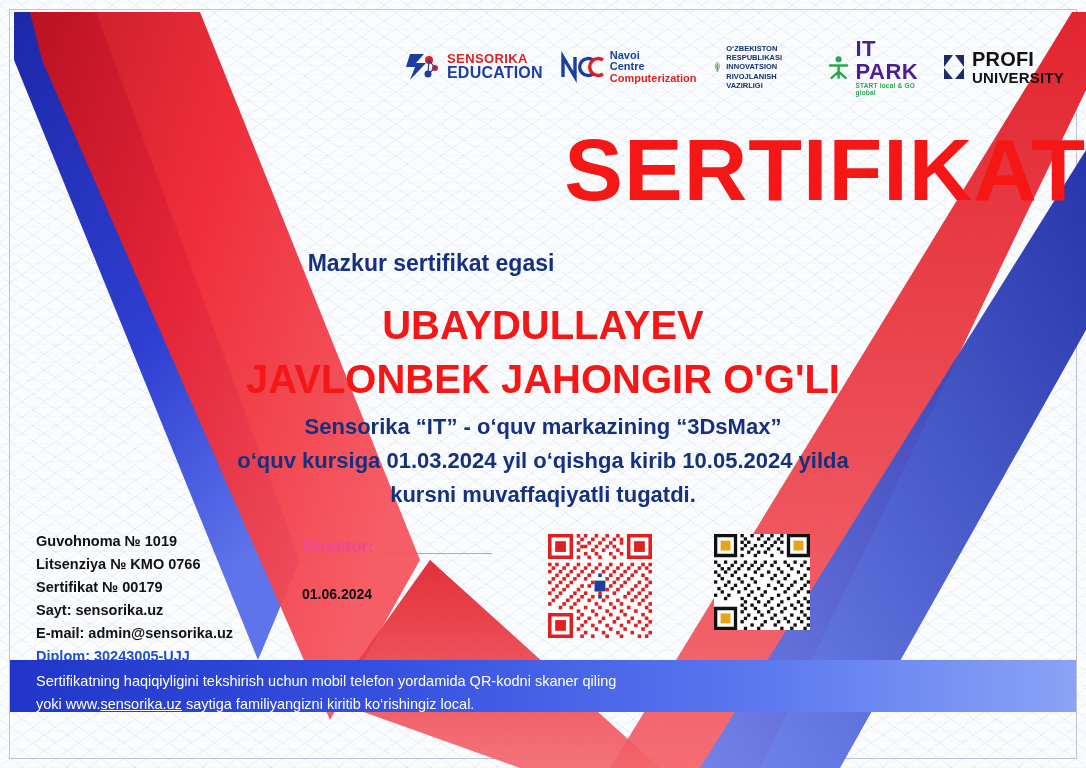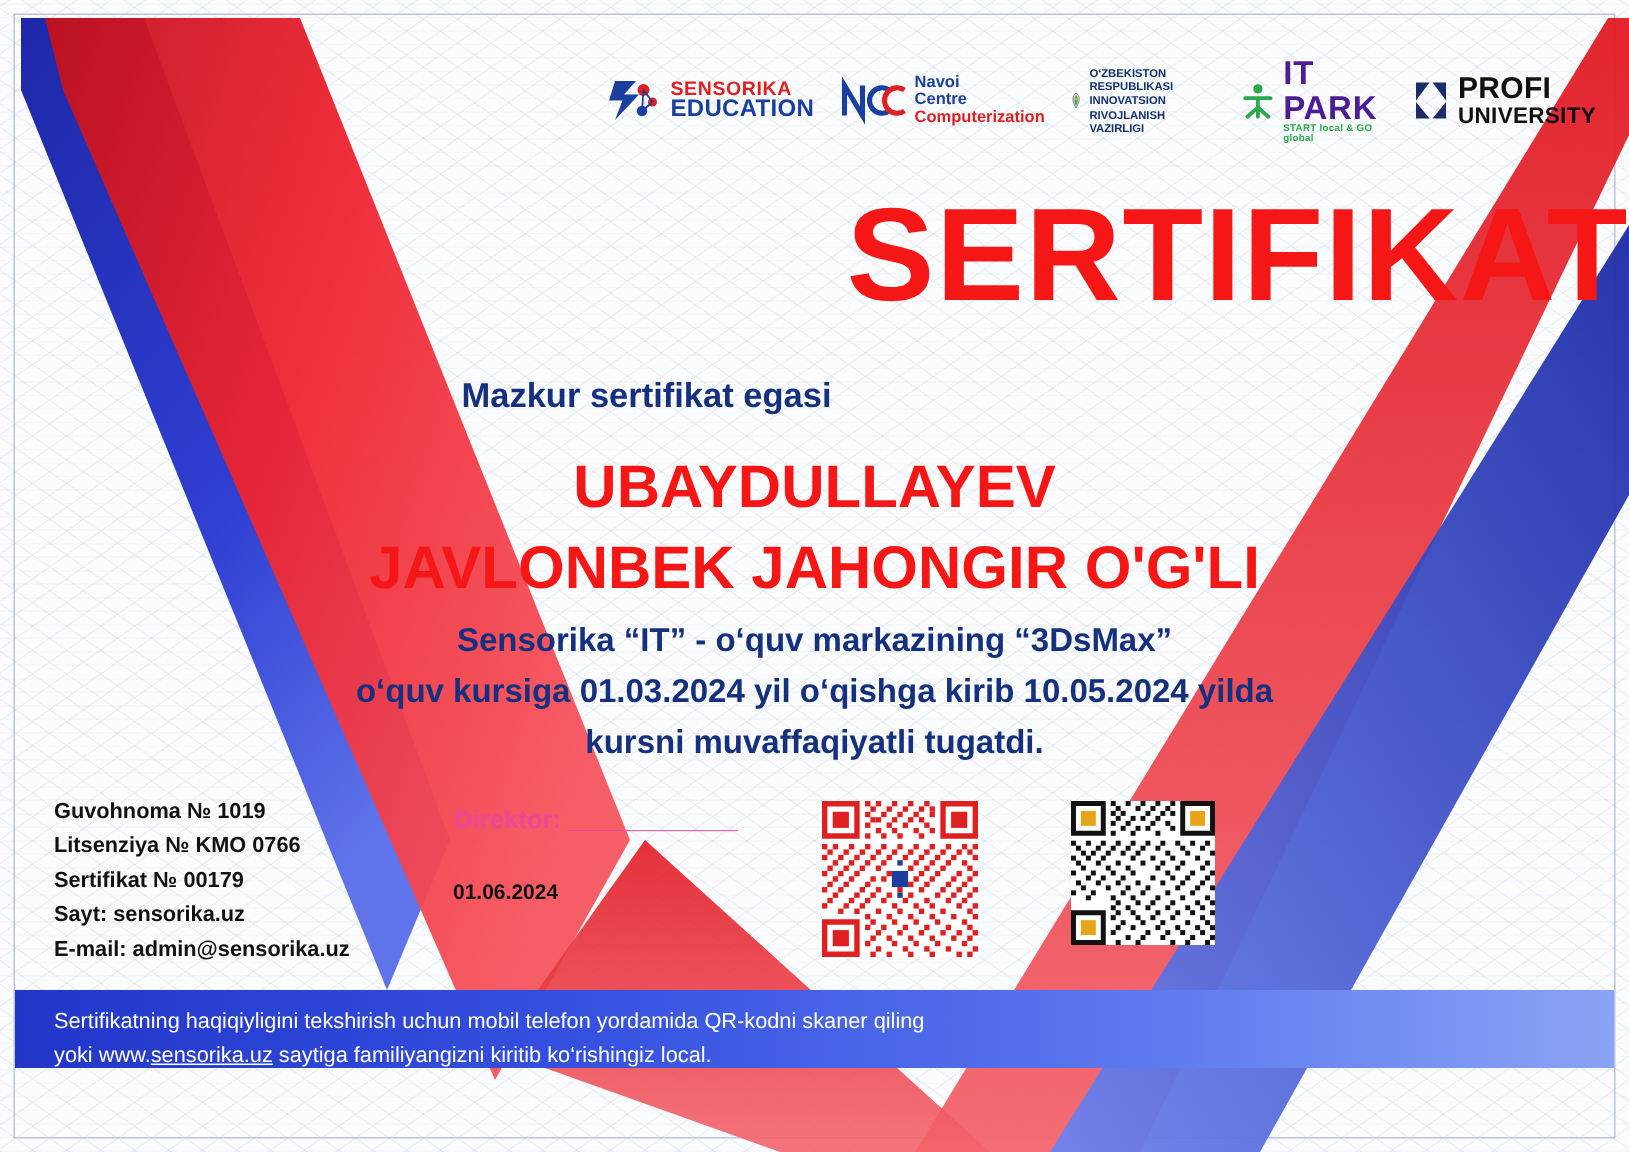--- a/index.html
+++ b/index.html
@@ -309,20 +309,21 @@
     <div>o‘quv kursiga 01.03.2024 yil o‘qishga kirib 10.05.2024 yilda</div>
     <div>kursni muvaffaqiyatli tugatdi.</div>
   </div>
 
   <div class="details">
     <div>Guvohnoma № 1019</div>
     <div>Litsenziya № KMO 0766</div>
     <div>Sertifikat № 00179</div>
     <div>Sayt: sensorika.uz</div>
     <div>E-mail: admin@sensorika.uz</div>
+    <div class="diploma">Diplom: 30243005-UJJ</div>
   </div>
 
   <div class="director">Direktor: ____________</div>
   <div class="director-date">01.06.2024</div>
 
   <svg id="qr-left" class="qr" viewBox="0 0 29 29" xmlns="http://www.w3.org/2000/svg">
     <rect width="29" height="29" fill="#ffffff"></rect>
     <g fill="#e02020">
       <path d="M0 0h7v7H0z M1 1h5v5H1z" fill-rule="evenodd"></path>
       <rect x="2" y="2" width="3" height="3"></rect>

